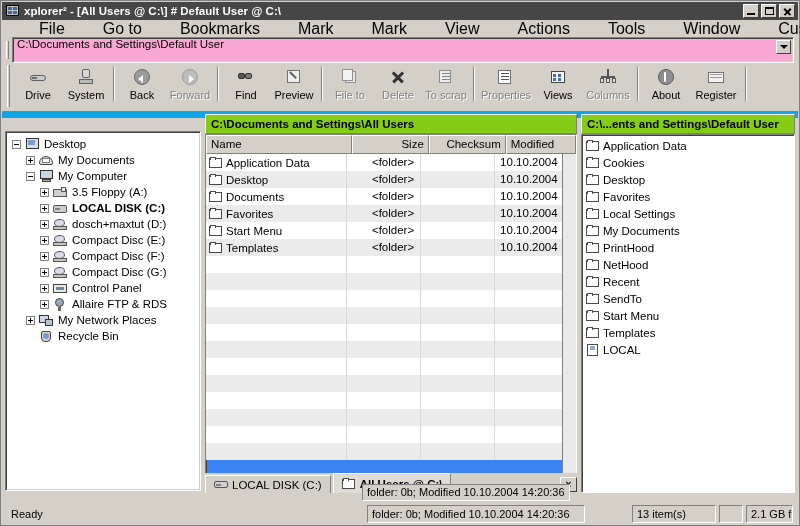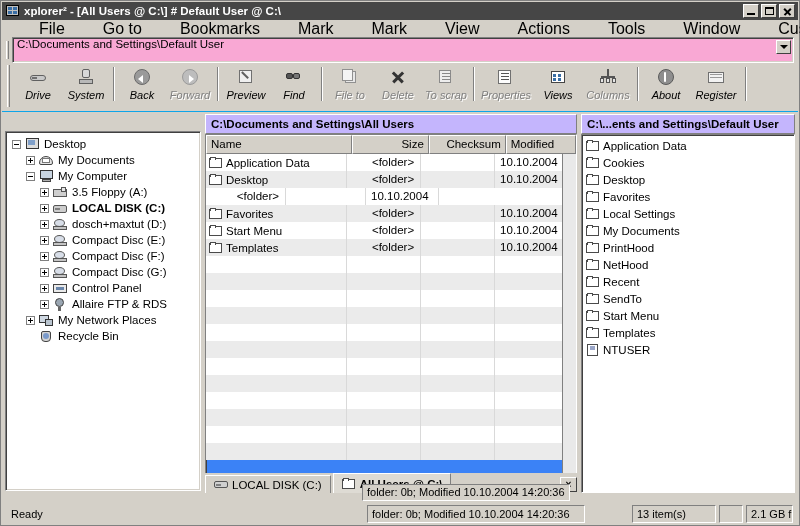--- a/index.html
+++ b/index.html
@@ -115,22 +115,21 @@
     width: 0; height: 0; border-left: 4px solid transparent;
     border-right: 4px solid transparent; border-top: 4px solid #000;
   }
 
   
   .toolbar {
     position: absolute; left: 1px; top: 62px; right: 1px; height: 48px;
     background: #d4d0c8;
     display: flex; align-items: flex-start;
     padding-left: 4px;
-    border-bottom: 1px solid #0ea5e9;
-    font-style: italic;
+    border-bottom: 7px solid #0ea5e9;
   }
   .tb-grip {
     width: 3px; height: 42px; margin: 2px 4px 0 1px;
     border-left: 1px solid #ffffff; border-right: 1px solid #808080;
     box-sizing: border-box; flex: 0 0 auto;
   }
   .tbitem {
     width: 48px; height: 44px;
     display: flex; flex-direction: column; align-items: center; justify-content: flex-start;
     padding-top: 4px; box-sizing: border-box;
@@ -317,21 +316,21 @@
   .tico.network:before { content:""; position:absolute; left:1px; top:2px; width:10px; height:8px; background:#cfd8e2; border:1px solid #333; box-sizing:border-box; }
   .tico.network:after { content:""; position:absolute; left:7px; top:6px; width:8px; height:7px; background:#b9c4cf; border:1px solid #333; box-sizing:border-box; }
   .tico.recycle:before { content:""; position:absolute; left:3px; top:2px; width:10px; height:11px; background:#d2d2d2; border:1px solid #444; border-radius:2px 2px 4px 4px; box-sizing:border-box; }
   .tico.recycle:after { content:""; position:absolute; left:5px; top:4px; width:6px; height:6px; background:#7a9acb; border-radius:50%; }
 
   
   .mid-pane {
     position: absolute; left: 203px; top: 3px; width: 372px; bottom: 3px;
   }
   .pane-head {
-    height: 20px; background: #c4b5fd;
+    height: 20px; background: #84cc16;
     border: 1px solid #ffffff; border-right-color: #808080; border-bottom-color: #808080;
     box-sizing: border-box;
     display: flex; align-items: center;
     padding-left: 5px;
     font-weight: bold; font-size: 11.5px;
     white-space: nowrap; overflow: hidden;
   }
   .list-area {
     position: absolute; left: 0; right: 0; top: 20px; bottom: 0;
     background: #3b82f6;
@@ -562,26 +561,26 @@
           <span class="circ-arrow right dimmed">
             <i></i>
           </span>
         </span>
       <span class="lbl">Forward</span>
     </div>
 
     <div class="tbsep"></div>
 
     <div class="tbitem">
+      <span class="ico find"></span>
+      <span class="lbl">Find</span>
+    </div>
+    <div class="tbitem">
       <span class="ico preview"></span>
       <span class="lbl">Preview</span>
-    </div>
-    <div class="tbitem">
-      <span class="ico find"></span>
-      <span class="lbl">Find</span>
     </div>
 
     <div class="tbsep"></div>
 
     <div class="tbitem dim">
       <span class="ico copyto"></span>
       <span class="lbl">File to</span>
     </div>
     <div class="tbitem dim">
       <span class="ico del">
@@ -739,20 +738,24 @@
           <div class="row">
             <div class="cell name">
                 <span class="folder-ico"></span>
                 <span>Desktop</span>
               </div>
             <div class="cell size">&lt;folder&gt;</div>
             <div class="cell chk"></div>
             <div class="cell mod">10.10.2004</div>
           </div>
           <div class="row">
+            <div class="cell name">
+                <span class="folder-ico"></span>
+                <span>Documents</span>
+              </div>
             <div class="cell size">&lt;folder&gt;</div>
             <div class="cell chk"></div>
             <div class="cell mod">10.10.2004</div>
           </div>
           <div class="row">
             <div class="cell name">
                 <span class="folder-ico"></span>
                 <span>Favorites</span>
               </div>
             <div class="cell size">&lt;folder&gt;</div>
@@ -915,21 +918,21 @@
         <div class="rrow">
             <span class="folder-ico"></span>
             <span class="nm">Start Menu</span>
           </div>
         <div class="rrow">
             <span class="folder-ico"></span>
             <span class="nm">Templates</span>
           </div>
         <div class="rrow">
             <span class="file-ico"></span>
-            <span class="nm">NTUSER</span>
+            <span class="nm">LOCAL</span>
           </div>
       </div>
     </div>
 
     <div class="tabbar">
       <div class="tab">
         <span class="tab-ico drive"></span>
         <span>LOCAL DISK (C:)</span>
       </div>
       <div class="tab active">

